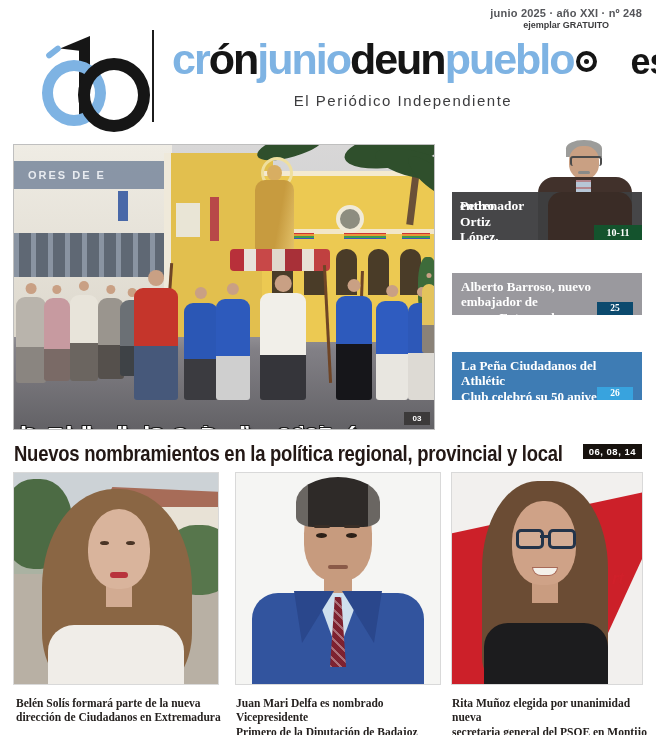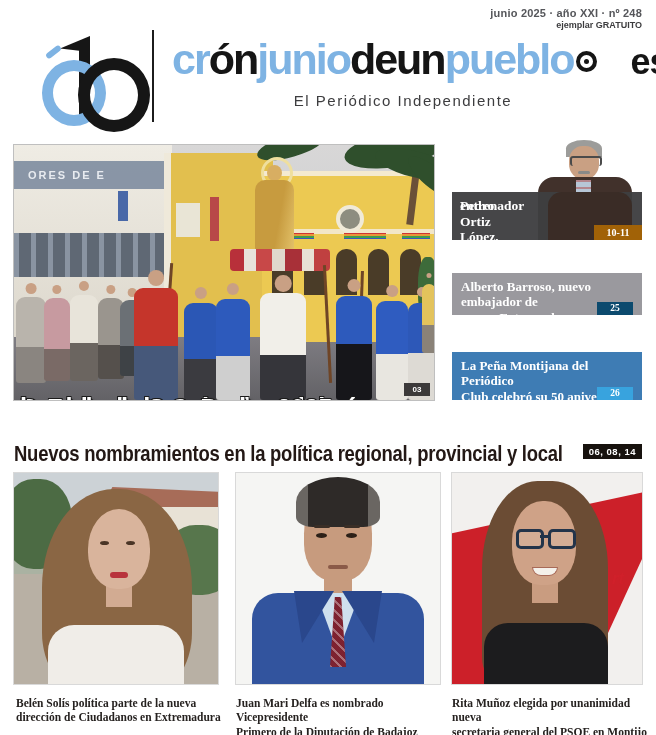--- a/index.html
+++ b/index.html
@@ -1,20 +1,20 @@
 <!DOCTYPE html>
 <html><head>
 <meta charset="utf-8">
 <style>
   html,body{margin:0;padding:0;background:#ffffff;}
   .page{position:relative;width:656px;height:735px;background:#ffffff;overflow:hidden;
         font-family:"Liberation Sans",sans-serif;-webkit-font-smoothing:antialiased;}
 
   
-  .edition{position:absolute;top:7px;right:14px;text-align:right;color:#55565a;}
+  .edition{position:absolute;top:7px;right:14px;text-align:center;color:#55565a;}
   .edition .l1{font-size:11px;font-weight:bold;letter-spacing:.2px;}
   .edition .l2{font-size:9px;font-weight:bold;color:#3c3c3e;margin-top:1px;}
 
   
   .mark{position:absolute;left:42px;top:36px;width:100px;height:84px;}
   .mark div{position:absolute;}
   .ring-blue{left:0;top:24px;width:42px;height:44px;border:11px solid #7EB3E3;border-radius:50%;}
   .accent-blue{left:3px;top:13px;width:17px;height:6px;background:#7EB3E3;border-radius:3px;transform:rotate(-38deg);}
   .ring-black{left:36px;top:22px;width:48px;height:50px;border:12px solid #161616;border-radius:50%;}
   .stem-black{left:37px;top:8px;width:11px;height:76px;background:#161616;}
@@ -24,21 +24,21 @@
             font-weight:bold;font-size:43px;letter-spacing:-2px;line-height:1;white-space:nowrap;}
   .wm-blue{color:#7EB3E3;}
   .wm-black{color:#151515;}
   .wm-dot{display:inline-block;width:13px;height:13px;border:4px solid #151515;border-radius:50%;position:relative;top:-2px;margin:0 2px;}
   .wm-dot i{position:absolute;left:50%;top:50%;width:5px;height:5px;margin:-2.5px 0 0 -2.5px;background:#151515;border-radius:50%;}
   .wm-es{font-size:36px;letter-spacing:-1px;margin-left:32px;}
   .tagline{position:absolute;left:172px;top:92px;width:462px;text-align:center;
            font-size:15px;font-weight:500;letter-spacing:1.5px;color:#3d3d3f;}
 
   
-  .lead-photo{position:absolute;left:14px;top:145px;width:420px;height:255px;overflow:hidden;
+  .lead-photo{position:absolute;left:14px;top:145px;width:420px;height:284px;overflow:hidden;
               outline:1px solid rgba(0,0,0,.25);
               background:linear-gradient(#d8d7d7 0%,#cfd0d2 35%,#b7b5b6 55%,#828086 72%,#636266 100%);}
   .lead-photo div{position:absolute;}
   .bld-left{left:0;top:0;width:158px;height:192px;background:linear-gradient(#efece4,#ddd8cd);}
   .bld-left-sign{left:0;top:16px;width:158px;height:28px;background:#7f8da0;color:#e8ecf2;
                  font-size:11px;font-weight:bold;letter-spacing:2px;line-height:28px;padding-left:14px;opacity:.9;}
   .bld-left-band{left:0;top:88px;width:158px;height:44px;background:#5f6874;
                  background-image:repeating-linear-gradient(90deg,#8a94a2 0 5px,rgba(0,0,0,0) 5px 17px);}
   .bld-left-flag{left:104px;top:46px;width:10px;height:30px;background:#4968a8;}
   .bld-mid{left:150px;top:8px;width:102px;height:184px;background:#e2bf4e;border-left:7px solid #efe9da;}
@@ -76,21 +76,21 @@
   .pr-glasses{left:118px;top:16px;width:28px;height:8px;border-top:2px solid #4a4a4a;
               border-left:2px solid #4a4a4a;border-right:2px solid #4a4a4a;border-radius:3px;}
   .pr-stache{left:126px;top:31px;width:12px;height:3px;background:#8a8a88;border-radius:2px;}
   .pr-jacket{left:86px;top:37px;width:94px;height:63px;background:#41312b;border-radius:16px 16px 0 0;}
   .pr-shirt{left:124px;top:40px;width:15px;height:30px;background:#b7c6d6;
             background-image:repeating-linear-gradient(0deg,rgba(176,80,80,.55) 0 2px,rgba(0,0,0,0) 2px 7px);}
   .pr-band{left:0;bottom:0;width:190px;height:48px;background:rgba(62,62,65,.96);z-index:3;}
   .pr-jacket2{left:96px;top:52px;width:84px;height:48px;background:#3a2c26;border-radius:14px 14px 0 0;z-index:4;}
   .pr-name{left:8px;top:58px;z-index:5;color:#fff;font-family:"Liberation Serif",serif;font-weight:bold;
            font-size:13.5px;line-height:1.15;}
-  .badge-1011{right:0;bottom:0;width:48px;height:15px;line-height:15px;background:#a16207;
+  .badge-1011{right:0;bottom:0;width:48px;height:15px;line-height:15px;background:#14532d;
               font-family:"Liberation Serif",serif;font-size:10px;z-index:6;}
   .teaser{position:absolute;left:452px;width:190px;color:#fff;font-family:"Liberation Serif",serif;font-weight:bold;}
   .teaser .txt{padding:6px 9px 0 9px;font-size:13px;line-height:1.18;}
   .teaser .badge{position:absolute;right:9px;bottom:0;width:36px;height:13px;line-height:13px;
                  font-family:"Liberation Serif",serif;font-size:9.5px;}
   .teaser-gray{top:273px;height:42px;background:#9A999E;}
   .teaser-gray .badge{background:#0c4a6e;}
   .teaser-blue{top:352px;height:48px;background:#3E7CB4;}
   .teaser-blue .badge{background:#38A3DE;}
 
@@ -240,21 +240,21 @@
   <div class="teaser teaser-gray">
     <div class="txt">
       <div>Alberto Barroso, nuevo embajador de</div>
       <div>marca Extremadura</div>
     </div>
     <div class="badge">25</div>
   </div>
 
   <div class="teaser teaser-blue">
     <div class="txt">
-      <div>La Peña Montijana del Periódico</div>
+      <div>La Peña Ciudadanos del Athlétic</div>
       <div>Club celebró su 50 aniversario</div>
     </div>
     <div class="badge">26</div>
   </div>
 
   <div class="section-head">
     <h1>Nuevos nombramientos en la política regional, provincial y local</h1>
     <div class="badge badge-pages">06, 08, 14</div>
   </div>
 
@@ -296,21 +296,21 @@
     <div class="st3-neck"></div>
     <div class="st3-top"></div>
     <div class="st3-face"></div>
     <div class="st3-glass" style="left:64px;top:56px;"></div>
     <div class="st3-glass" style="left:96px;top:56px;"></div>
     <div class="st3-bridge"></div>
     <div class="st3-smile"></div>
   </div>
 
   <div class="caption" style="left:16px;width:212px;">
-    <div>Belén Solís política parte de la nueva</div>
+    <div>Belén Solís formará parte de la nueva</div>
     <div>dirección de Ciudadanos en Extremadura</div>
   </div>
   <div class="caption" style="left:236px;width:216px;">
     <div>Juan Mari Delfa es nombrado Vicepresidente</div>
     <div>Primero de la Diputación de Badajoz</div>
   </div>
   <div class="caption" style="left:452px;width:210px;">
     <div>Rita Muñoz elegida por unanimidad nueva</div>
     <div>secretaria general del PSOE en Montijo</div>
   </div>

